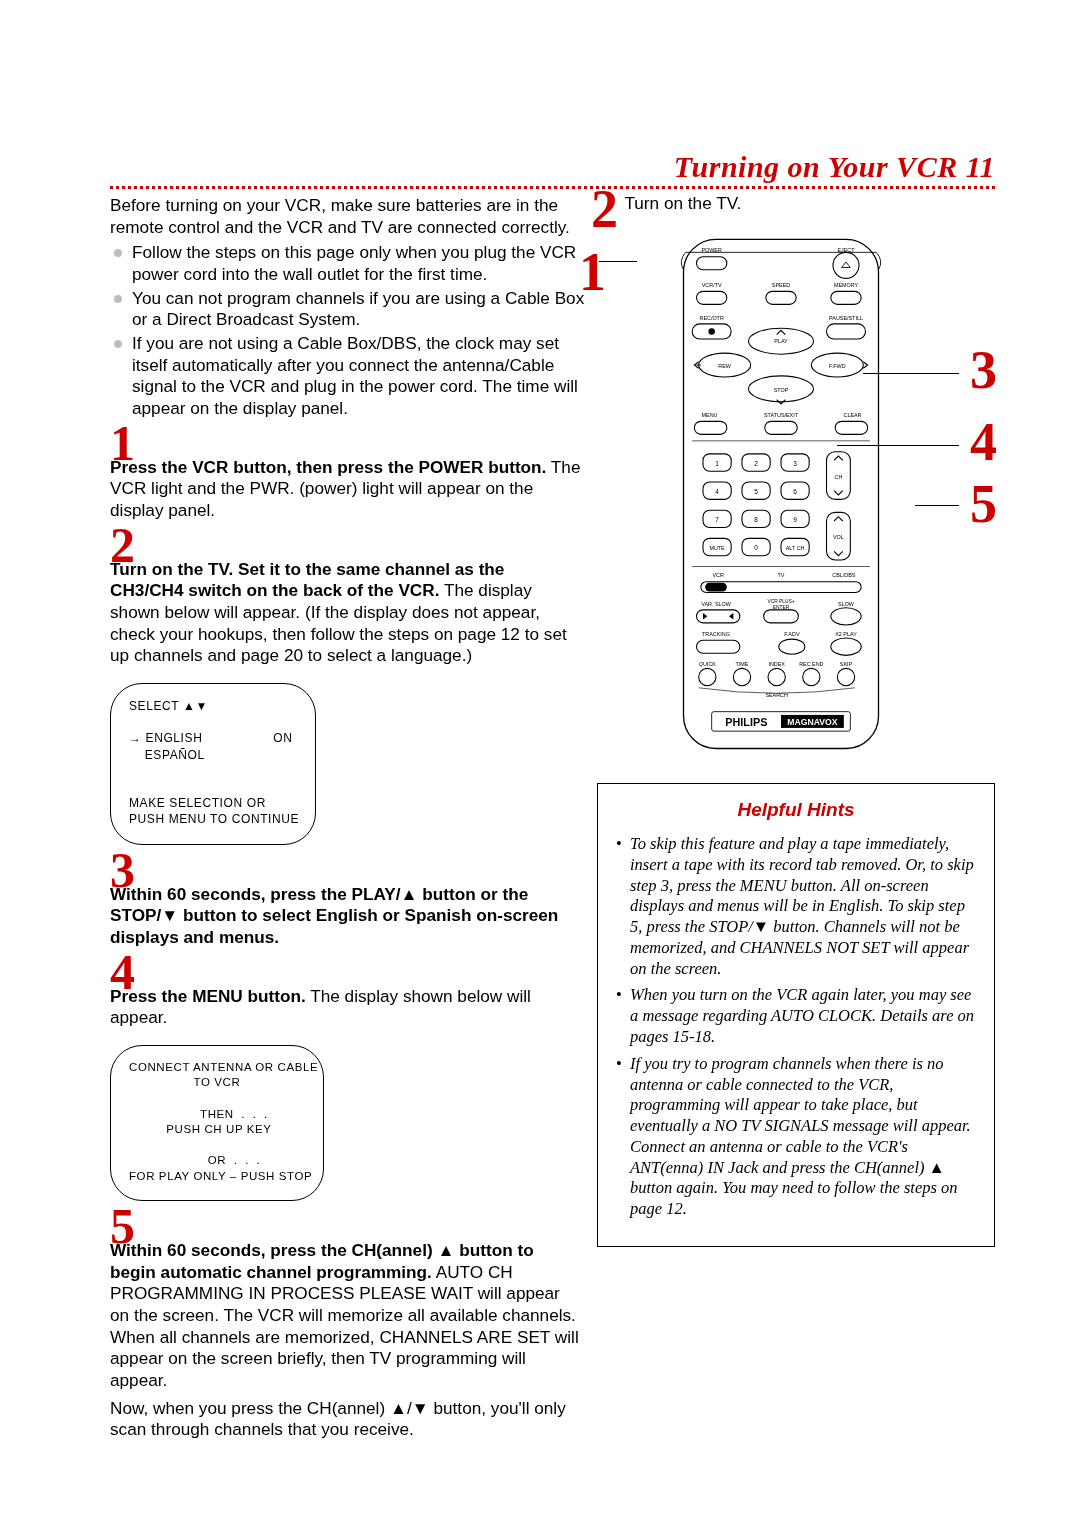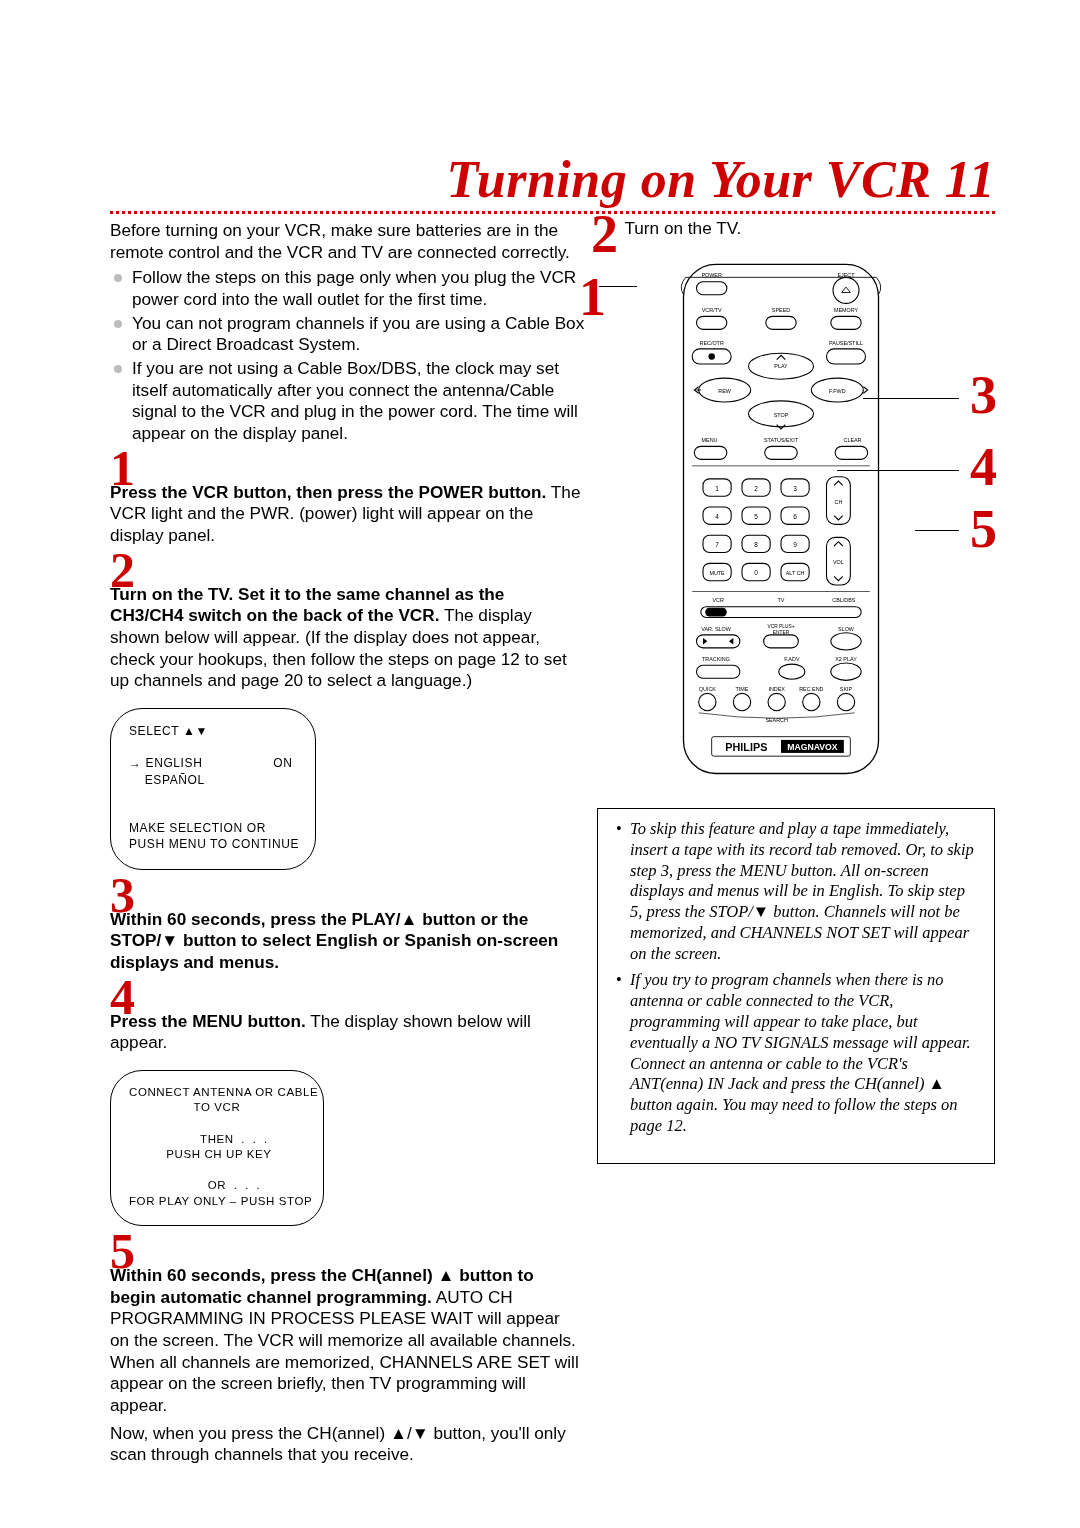--- a/index.html
+++ b/index.html
@@ -20,21 +20,21 @@
   }
   .title-row {
     text-align: right;
     margin-bottom: 2px;
   }
   .page-title {
     font-family: "Times New Roman", serif;
     font-style: italic;
     font-weight: bold;
     color: #c00;
-    font-size: 52px;
+    font-size: 30px;
     letter-spacing: 0.5px;
   }
   .dotted {
     border: none;
     border-top: 3px dotted #c00;
     margin: 2px 0 6px 0;
   }
   .columns {
     display: flex;
   }
@@ -365,20 +365,22 @@
           <text class="rt rts" x="106" y="426">SEARCH</text>
 
           <rect x="46" y="440" width="128" height="18" rx="2" fill="#fff" stroke="#000" stroke-width="0.8"></rect>
           <text x="78" y="453" class="rt" style="font-size:10px; font-weight:bold;">PHILIPS</text>
           <rect x="110" y="443" width="58" height="12" fill="#000"></rect>
           <text x="139" y="452" class="wt" style="font-size:8px; text-anchor:middle;">MAGNAVOX</text>
         </svg>
       </div>
 
       <div class="hints-box">
+        <div class="hints-title">Helpful Hints</div>
         <ul>
           <li>To skip this feature and play a tape immediately, insert a tape with its record tab removed. Or, to skip step 3, press the MENU button. All on-screen displays and menus will be in English. To skip step 5, press the STOP/▼ button.  Channels will not be memorized, and CHANNELS NOT SET will appear on the screen.</li>
+          <li>When you turn on the VCR again later, you may see a message regarding AUTO CLOCK. Details are on pages 15-18.</li>
           <li>If you try to program channels when there is no antenna or cable connected to the VCR, programming will appear to take place, but eventually a NO TV SIGNALS message will appear. Connect an antenna or cable to the VCR's ANT(enna) IN Jack and press the CH(annel) ▲ button again. You may need to follow the steps on page 12.</li>
         </ul>
       </div>
     </div>
   </div>
 </div>
 
 </body></html>

